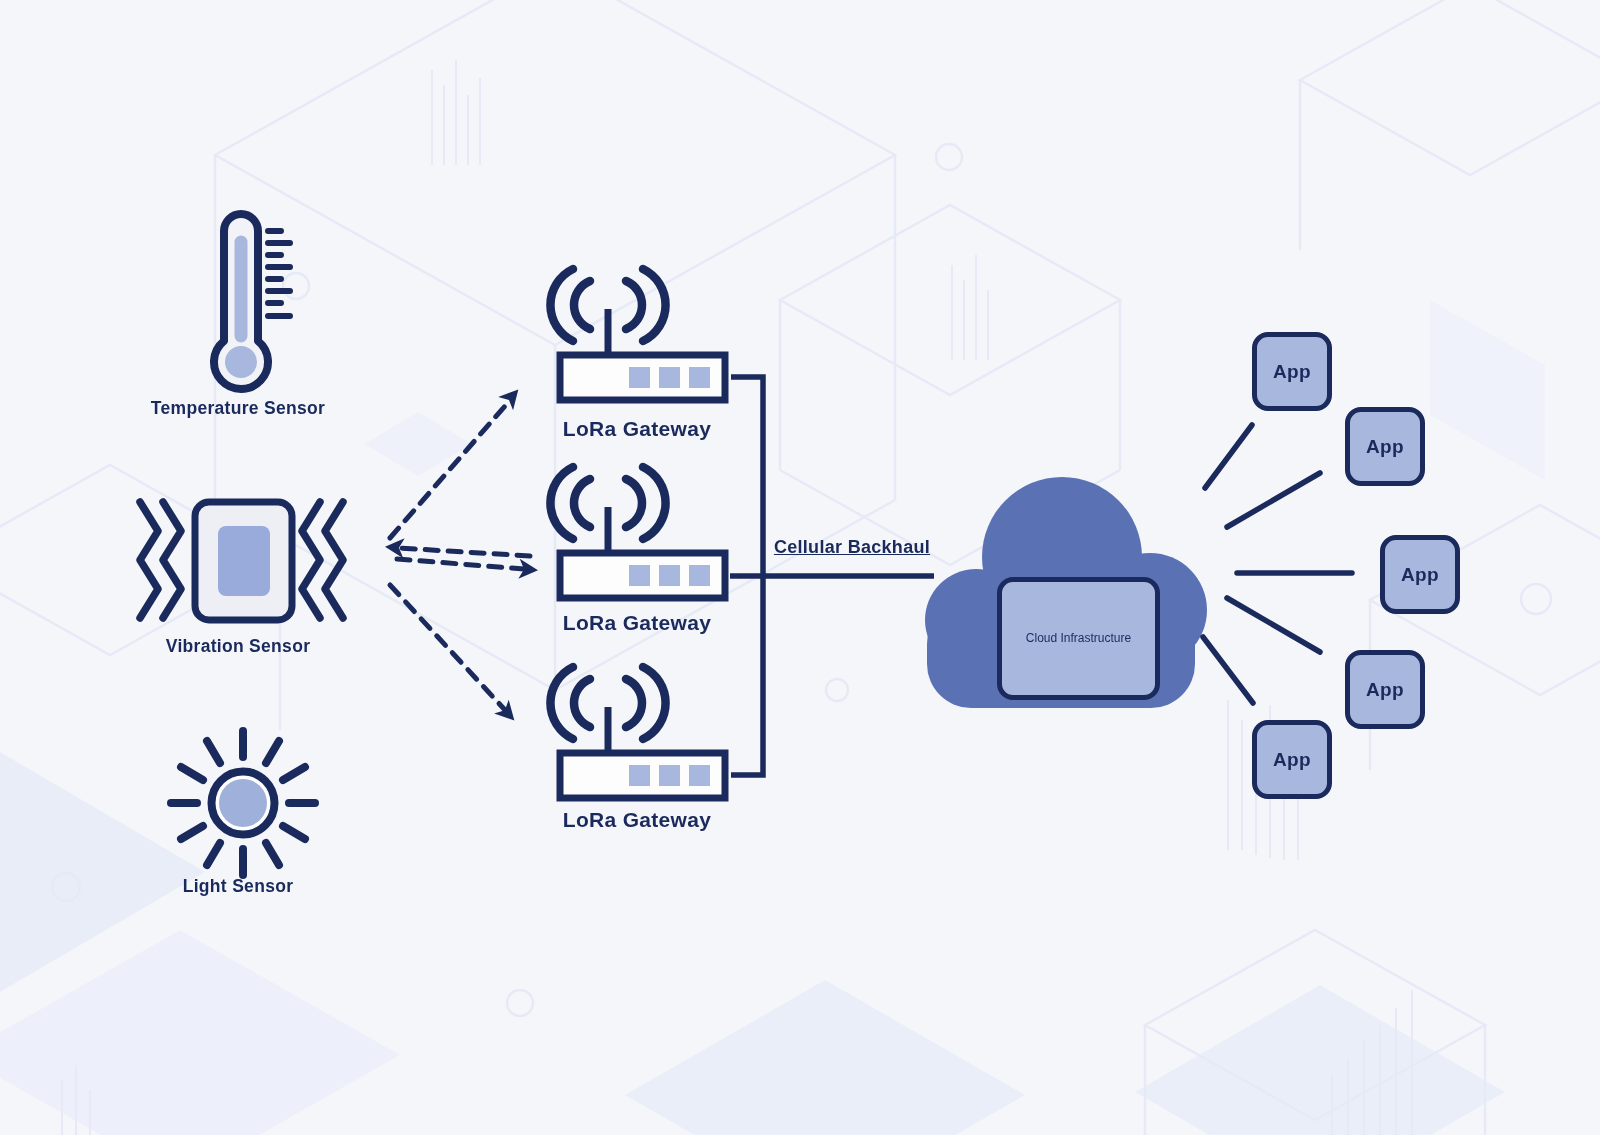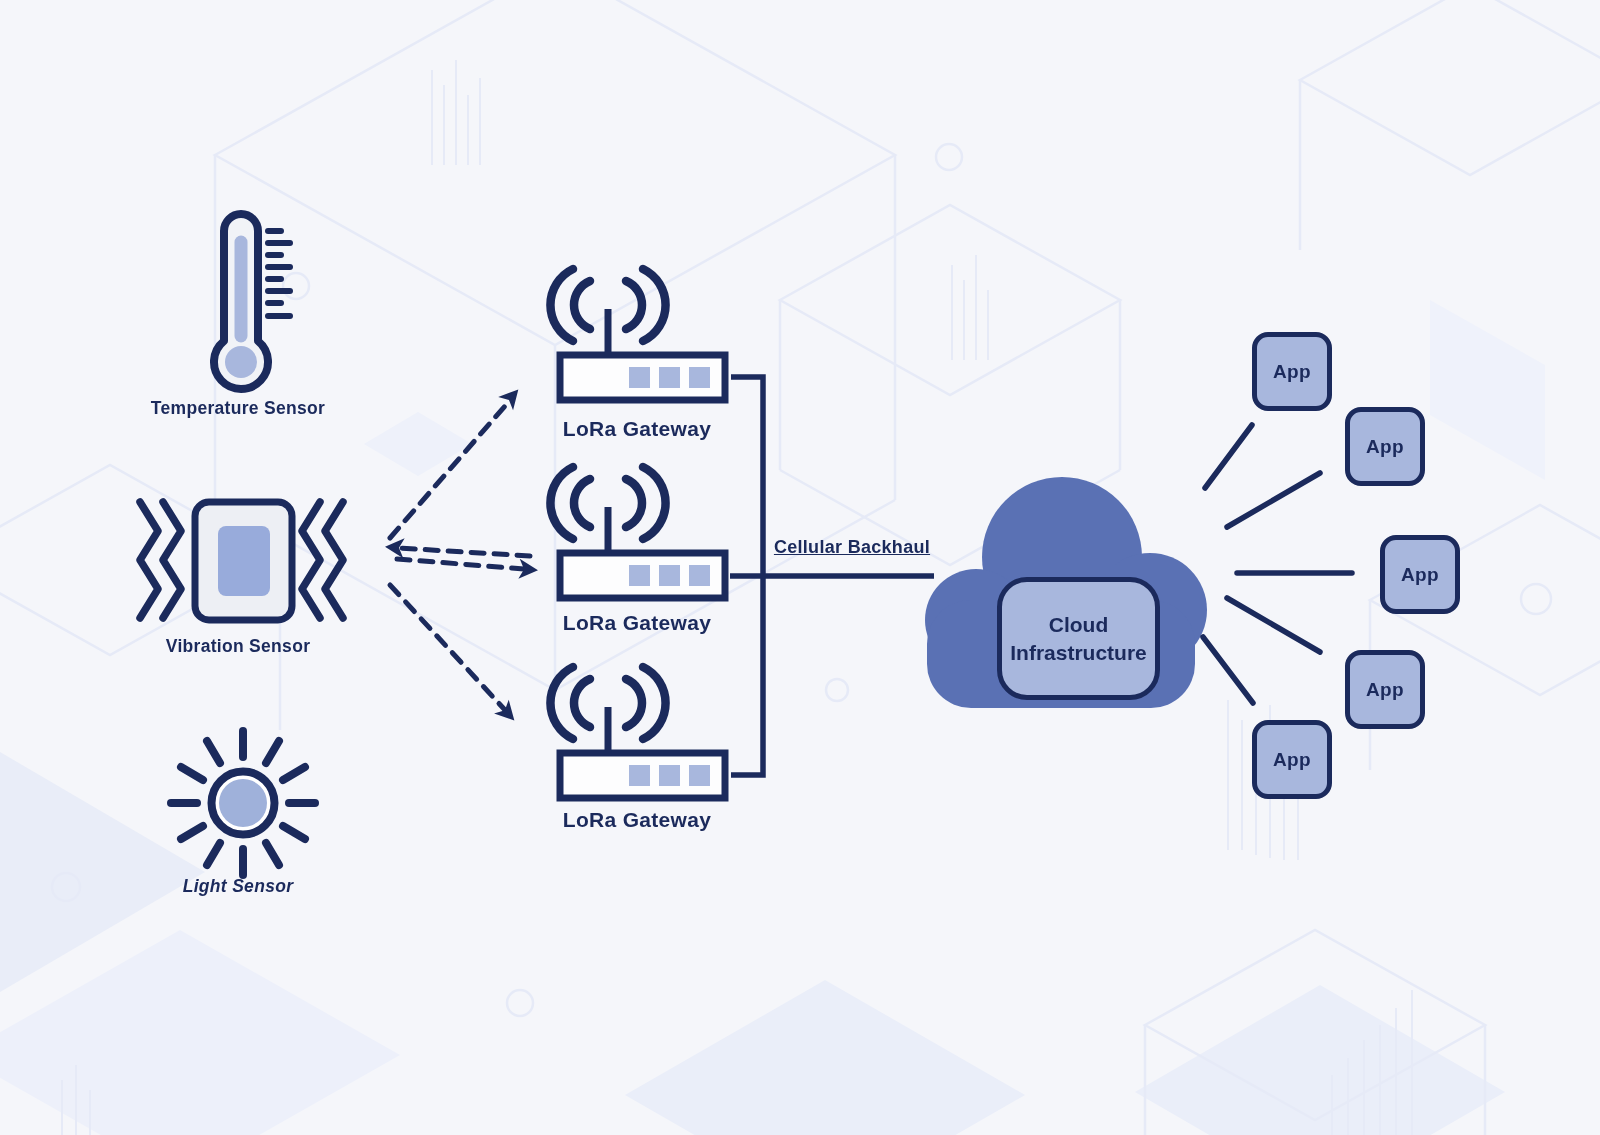--- a/index.html
+++ b/index.html
@@ -23,24 +23,24 @@
   .sensor-lbl{width:400px;font-size:17.5px;}
   .gw-lbl{width:300px;font-size:21px;}
   .backhaul-lbl{width:300px;font-size:18px;}
   .cloud-box{
     position:absolute;
     left:997px;top:577px;
     width:163px;height:123px;
     box-sizing:border-box;
     background:#a8b7dd;
     border:5px solid #1b2a5c;
-    border-radius:30px;
+    border-radius:16px;
     display:flex;align-items:center;justify-content:center;
     text-align:center;
-    color:#1b2a5c;font-weight:700;font-size:21px;line-height:1.3;
+    color:#1b2a5c;font-weight:400;font-size:12px;line-height:1.3;
     padding:0 14px;
   }
   .app-box{
     position:absolute;
     width:80px;height:79px;
     box-sizing:border-box;
     background:#a8b7dd;
     border:5px solid #1b2a5c;
     border-radius:16px;
     display:flex;align-items:center;justify-content:center;
@@ -233,21 +233,21 @@
       <line x1="1205" y1="488" x2="1252" y2="425"></line>
       <line x1="1227" y1="527" x2="1320" y2="473"></line>
       <line x1="1237" y1="573" x2="1352" y2="573"></line>
       <line x1="1227" y1="598" x2="1320" y2="652"></line>
       <line x1="1203" y1="637" x2="1253" y2="703"></line>
     </g>
   </svg>
 
   <div class="lbl sensor-lbl" style="left:38px;top:636px;">Vibration Sensor</div>
   <div class="lbl sensor-lbl" style="left:38px;top:398px;">Temperature Sensor</div>
-  <div class="lbl sensor-lbl" style="left:38px;top:876px;font-style:italic;">Light Sensor</div>
+  <div class="lbl sensor-lbl" style="left:38px;top:876px;">Light Sensor</div>
 
   <div class="lbl gw-lbl" style="left:487px;top:416px;">LoRa Gateway</div>
   <div class="lbl gw-lbl" style="left:487px;top:610px;">LoRa Gateway</div>
   <div class="lbl gw-lbl" style="left:487px;top:807px;">LoRa Gateway</div>
 
   <div class="lbl backhaul-lbl" style="left:702px;top:536px;text-decoration:underline;">Cellular Backhaul</div>
 
   <div class="cloud-box">
     <span>Cloud Infrastructure</span>
   </div>

